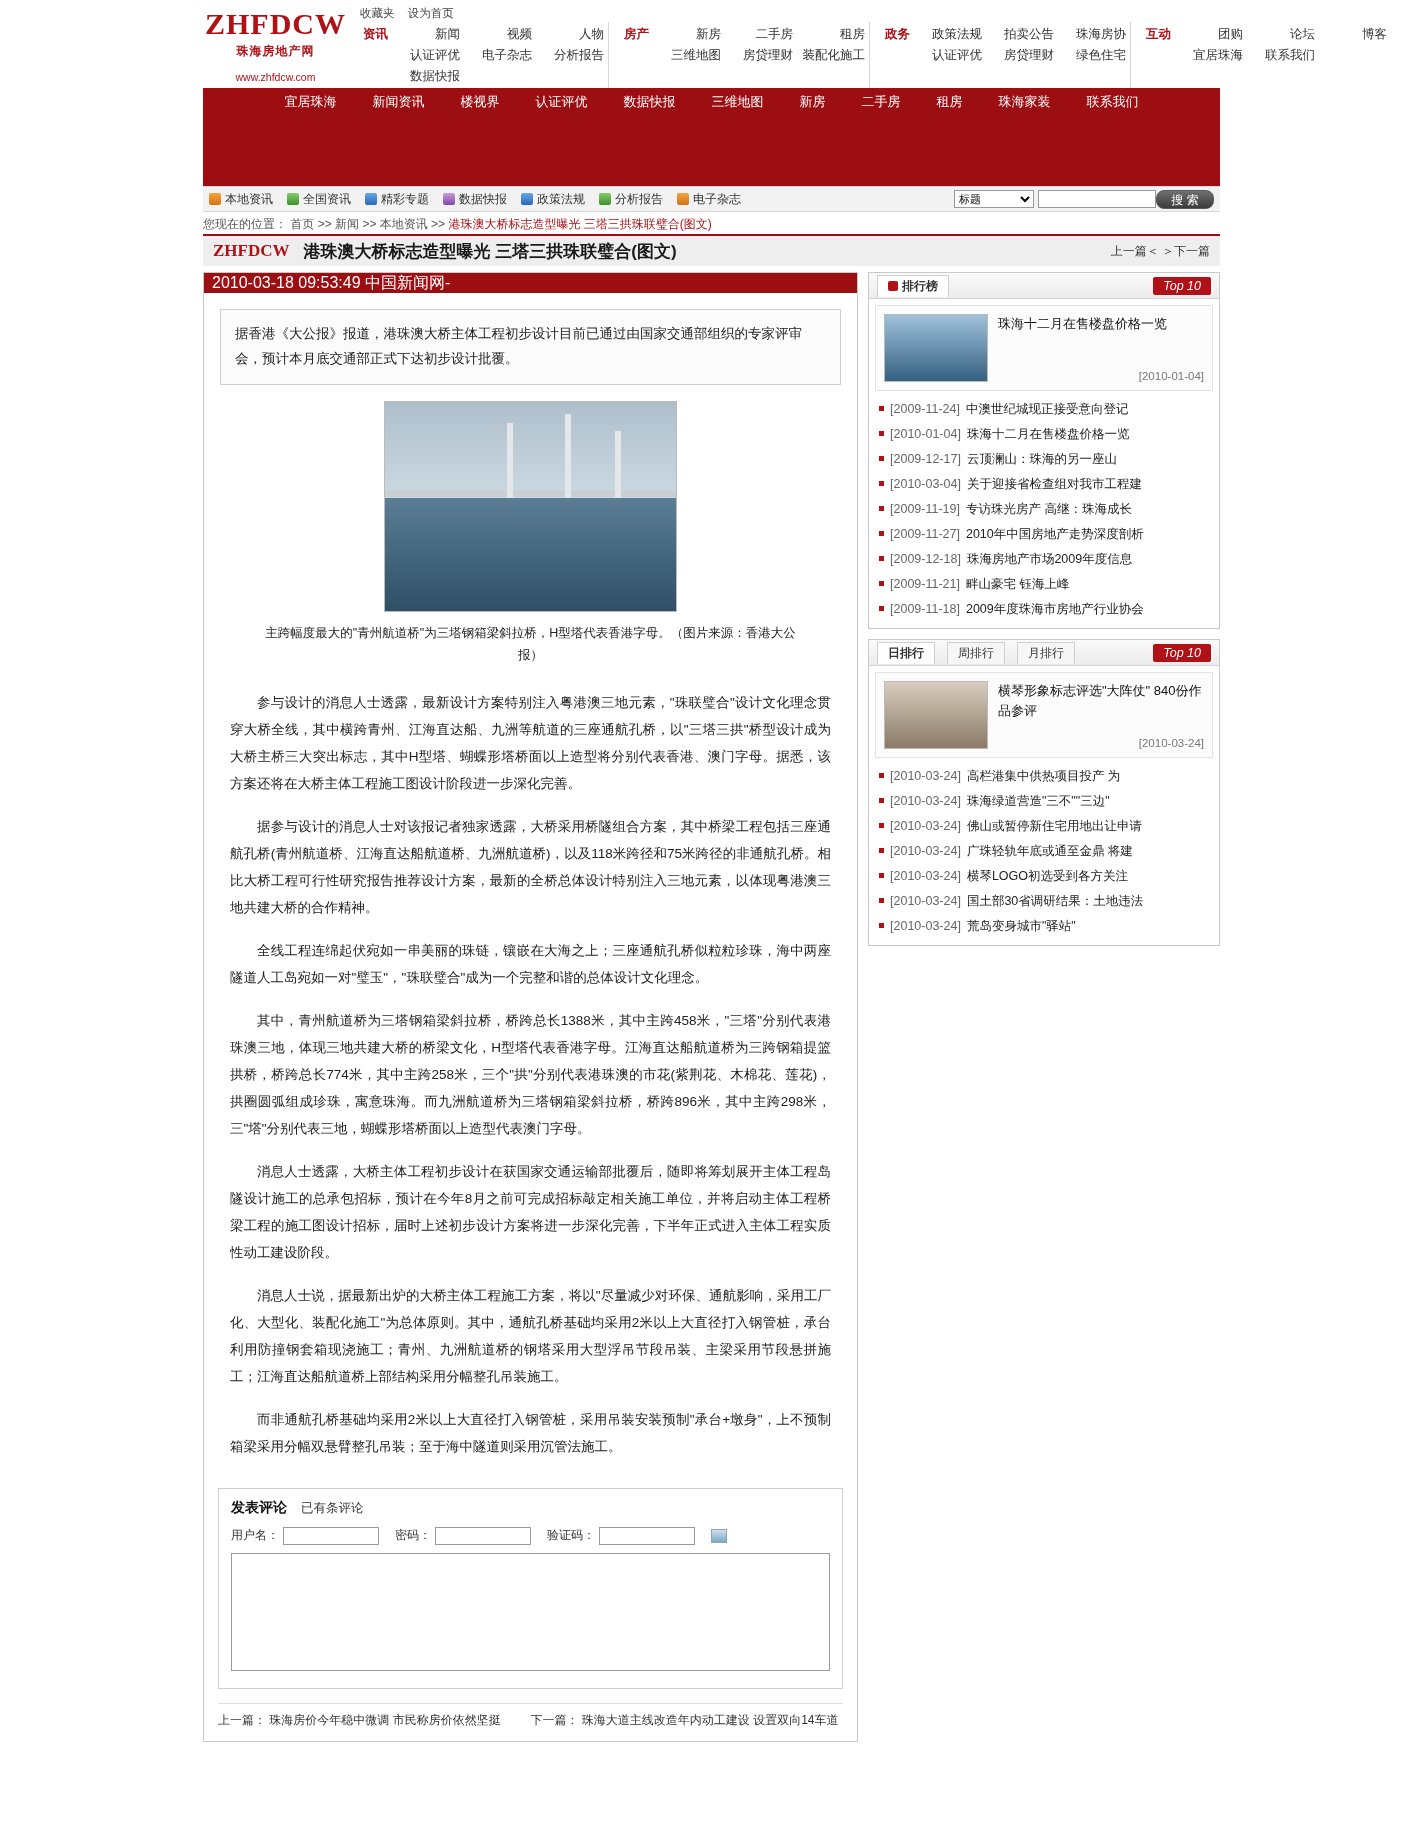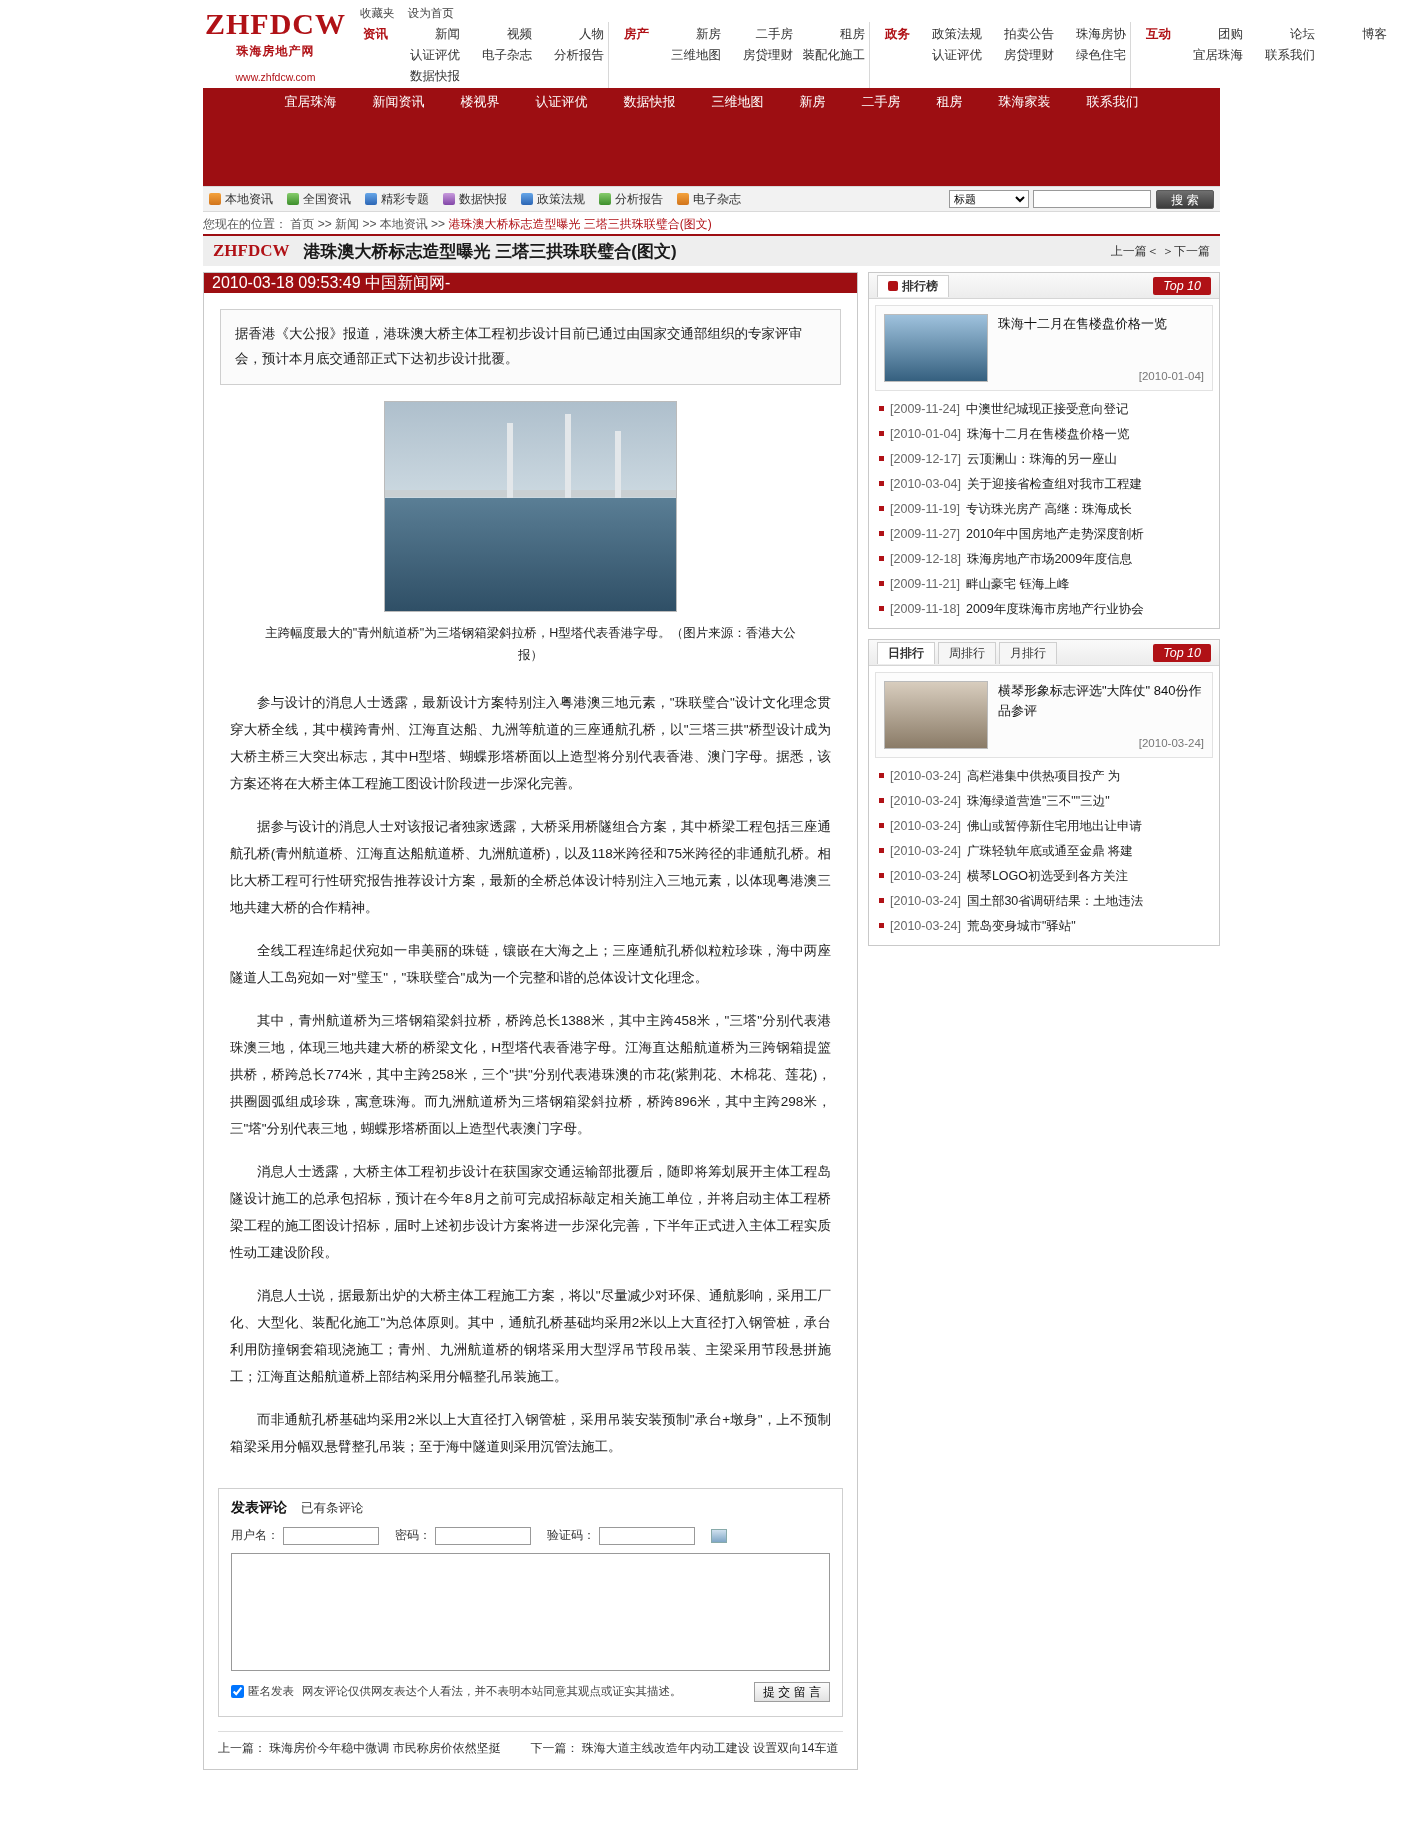--- a/index.html
+++ b/index.html
@@ -149,28 +149,27 @@
   .subbar .spacer { flex: 1; }
   .subbar select {
     height: 18px; font-size: 11px; width: 80px;
     border: 1px solid #999; background: #fff;
   }
   .subbar input.srch {
     height: 18px; width: 118px; margin-left: 4px;
     border: 1px solid #999;
   }
   .btn-search {
-    margin-left: 5px;
     height: 19px;
     width: 58px;
     font-size: 12px;
     color: #fff;
     background: linear-gradient(#6f6f6f, #3b3b3b);
     border: 1px solid #5a5a5a;
-    border-radius: 2px;
+    border-radius: 8px;
     cursor: pointer;
   }
 
   
   .crumb {
     margin-left: 203px;
     width: 1017px;
     height: 22px;
     font-size: 12px;
     color: #555;
@@ -321,21 +320,21 @@
     display: flex;
     align-items: center;
     padding: 0 8px;
   }
   .tab {
     font-size: 12px;
     border: 1px solid #cfcfcf;
     border-bottom: none;
     padding: 2px 10px;
     background: #f6f6f6;
-    margin-right: 3px;
+    margin-right: 12px;
     color: #333;
     display: flex;
     align-items: center;
   }
   .tab.active { background: #fff; font-weight: bold; }
   .tab .dot { width: 10px; height: 10px; background: #b01116; display: inline-block; margin-right: 4px; border-radius: 2px; }
   .panel-h .spacer { flex: 1; }
   .top10 {
     background: #b01116; color: #fff;
     font-size: 12.5px; font-weight: normal;
@@ -555,27 +554,20 @@
         <div class="cmt-row">
           <label>用户名：</label>
           <input type="text" value="" style="">
           <label>密码：</label>
           <input type="password" style="">
           <label>验证码：</label>
           <input type="text" class="vcode" value="" style="">
           <span class="vimg"></span>
         </div>
         <textarea style=""></textarea>
-        <div class="cmt-foot">
-          <input type="checkbox" checked="" style="">
-          <span>匿名发表</span>
-          <span style="margin-left:8px">网友评论仅供网友表达个人看法，并不表明本站同意其观点或证实其描述。</span>
-          <span class="spacer"></span>
-          <button class="btn-submit">提 交 留 言</button>
-        </div>
       </div>
 
       <div class="prevnext">
         <div>
           <span>上一篇：</span>
           <span>珠海房价今年稳中微调 市民称房价依然坚挺</span>
         </div>
         <div>
           <span>下一篇：</span>
           <span>珠海大道主线改造年内动工建设 设置双向14车道</span>

